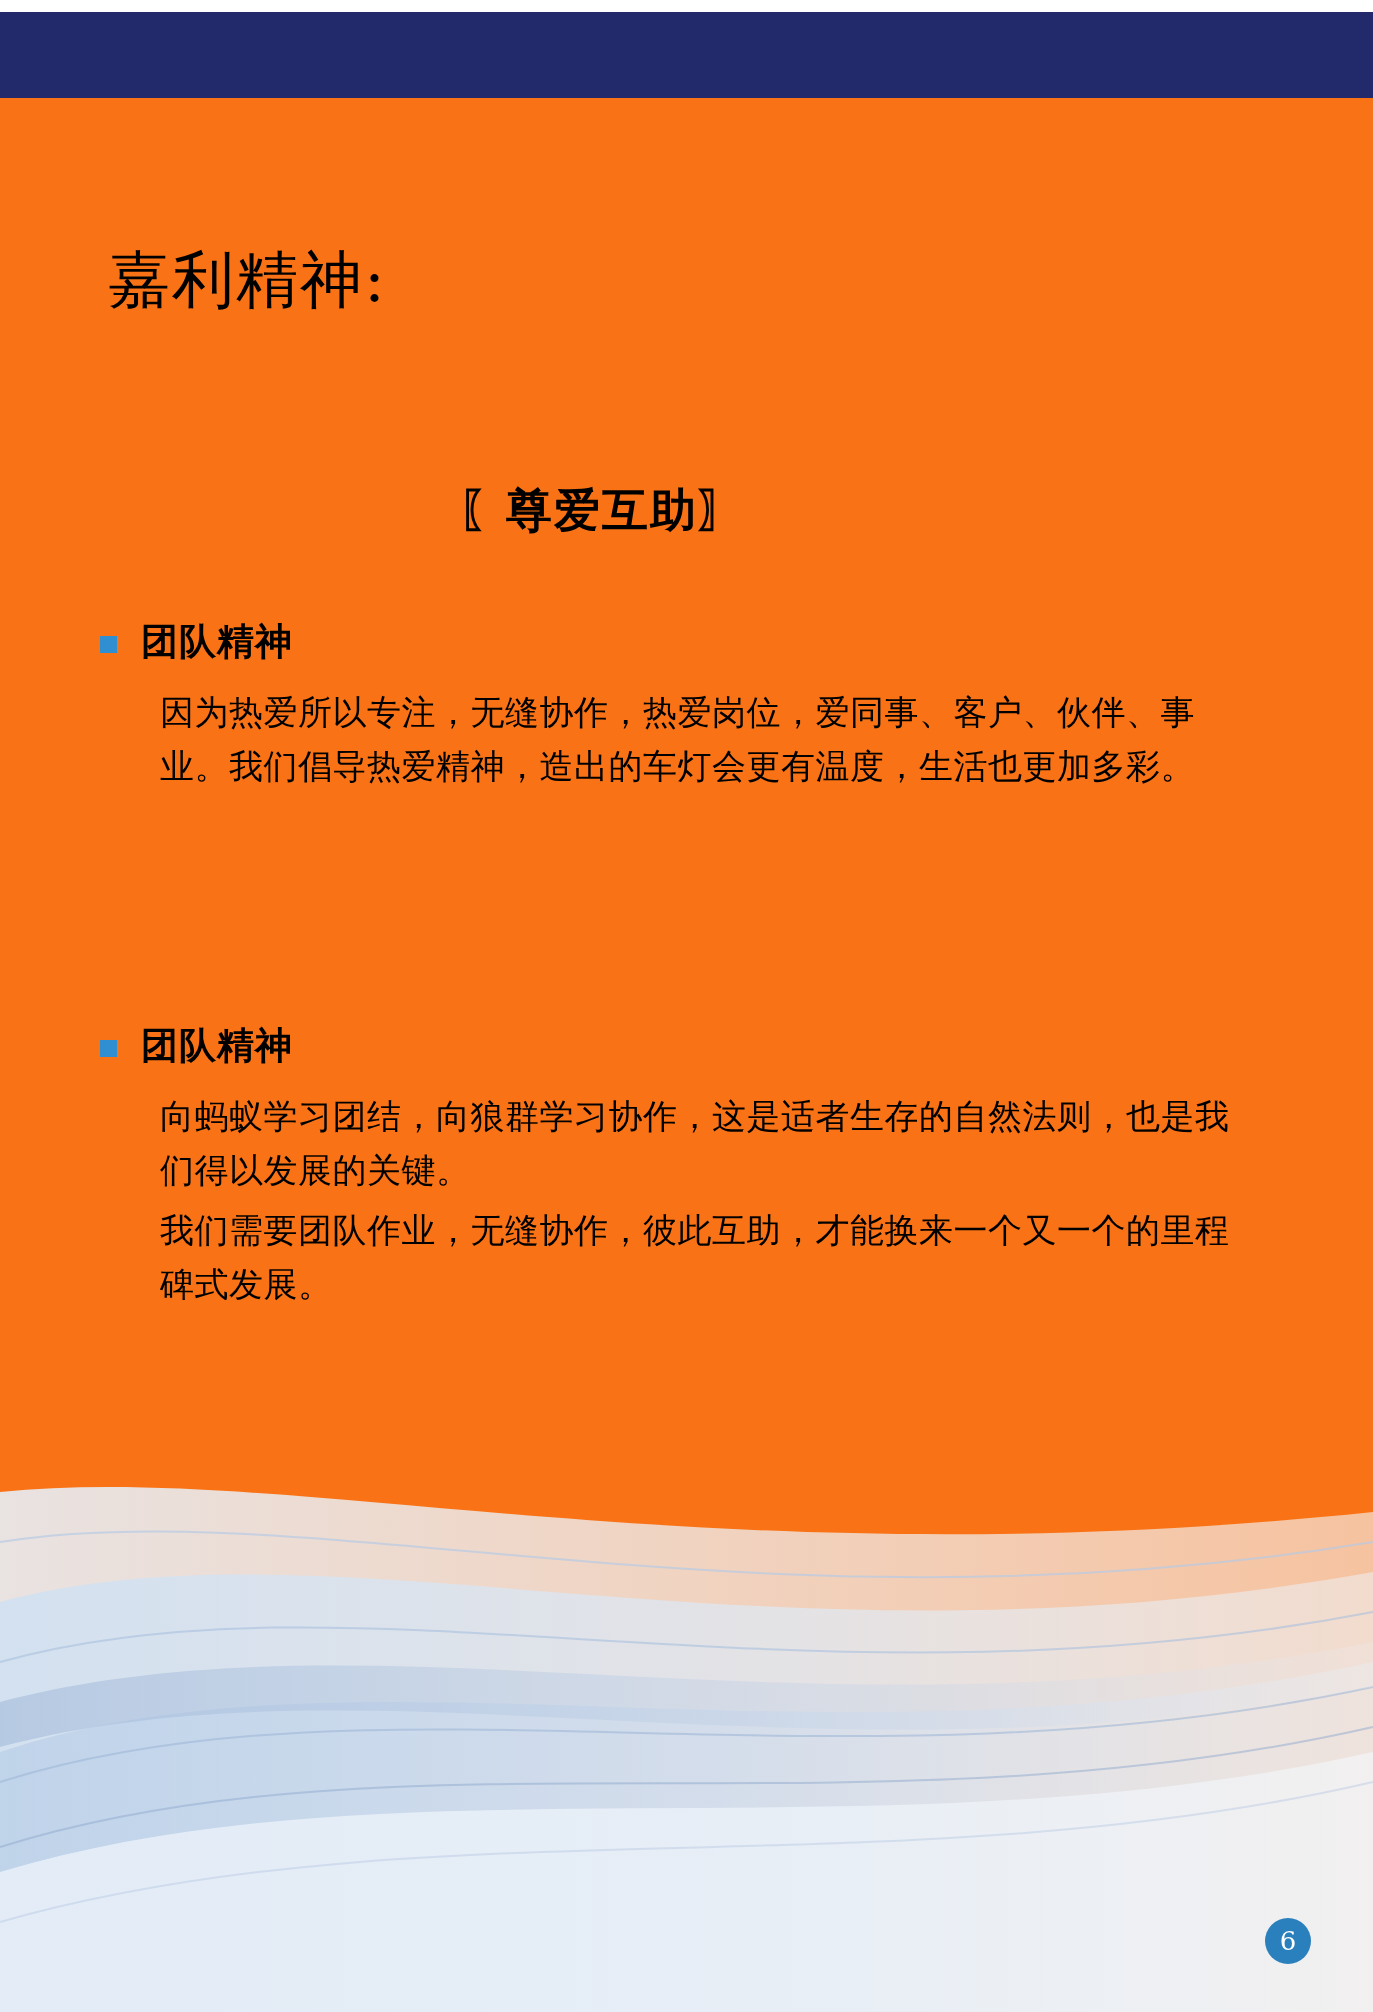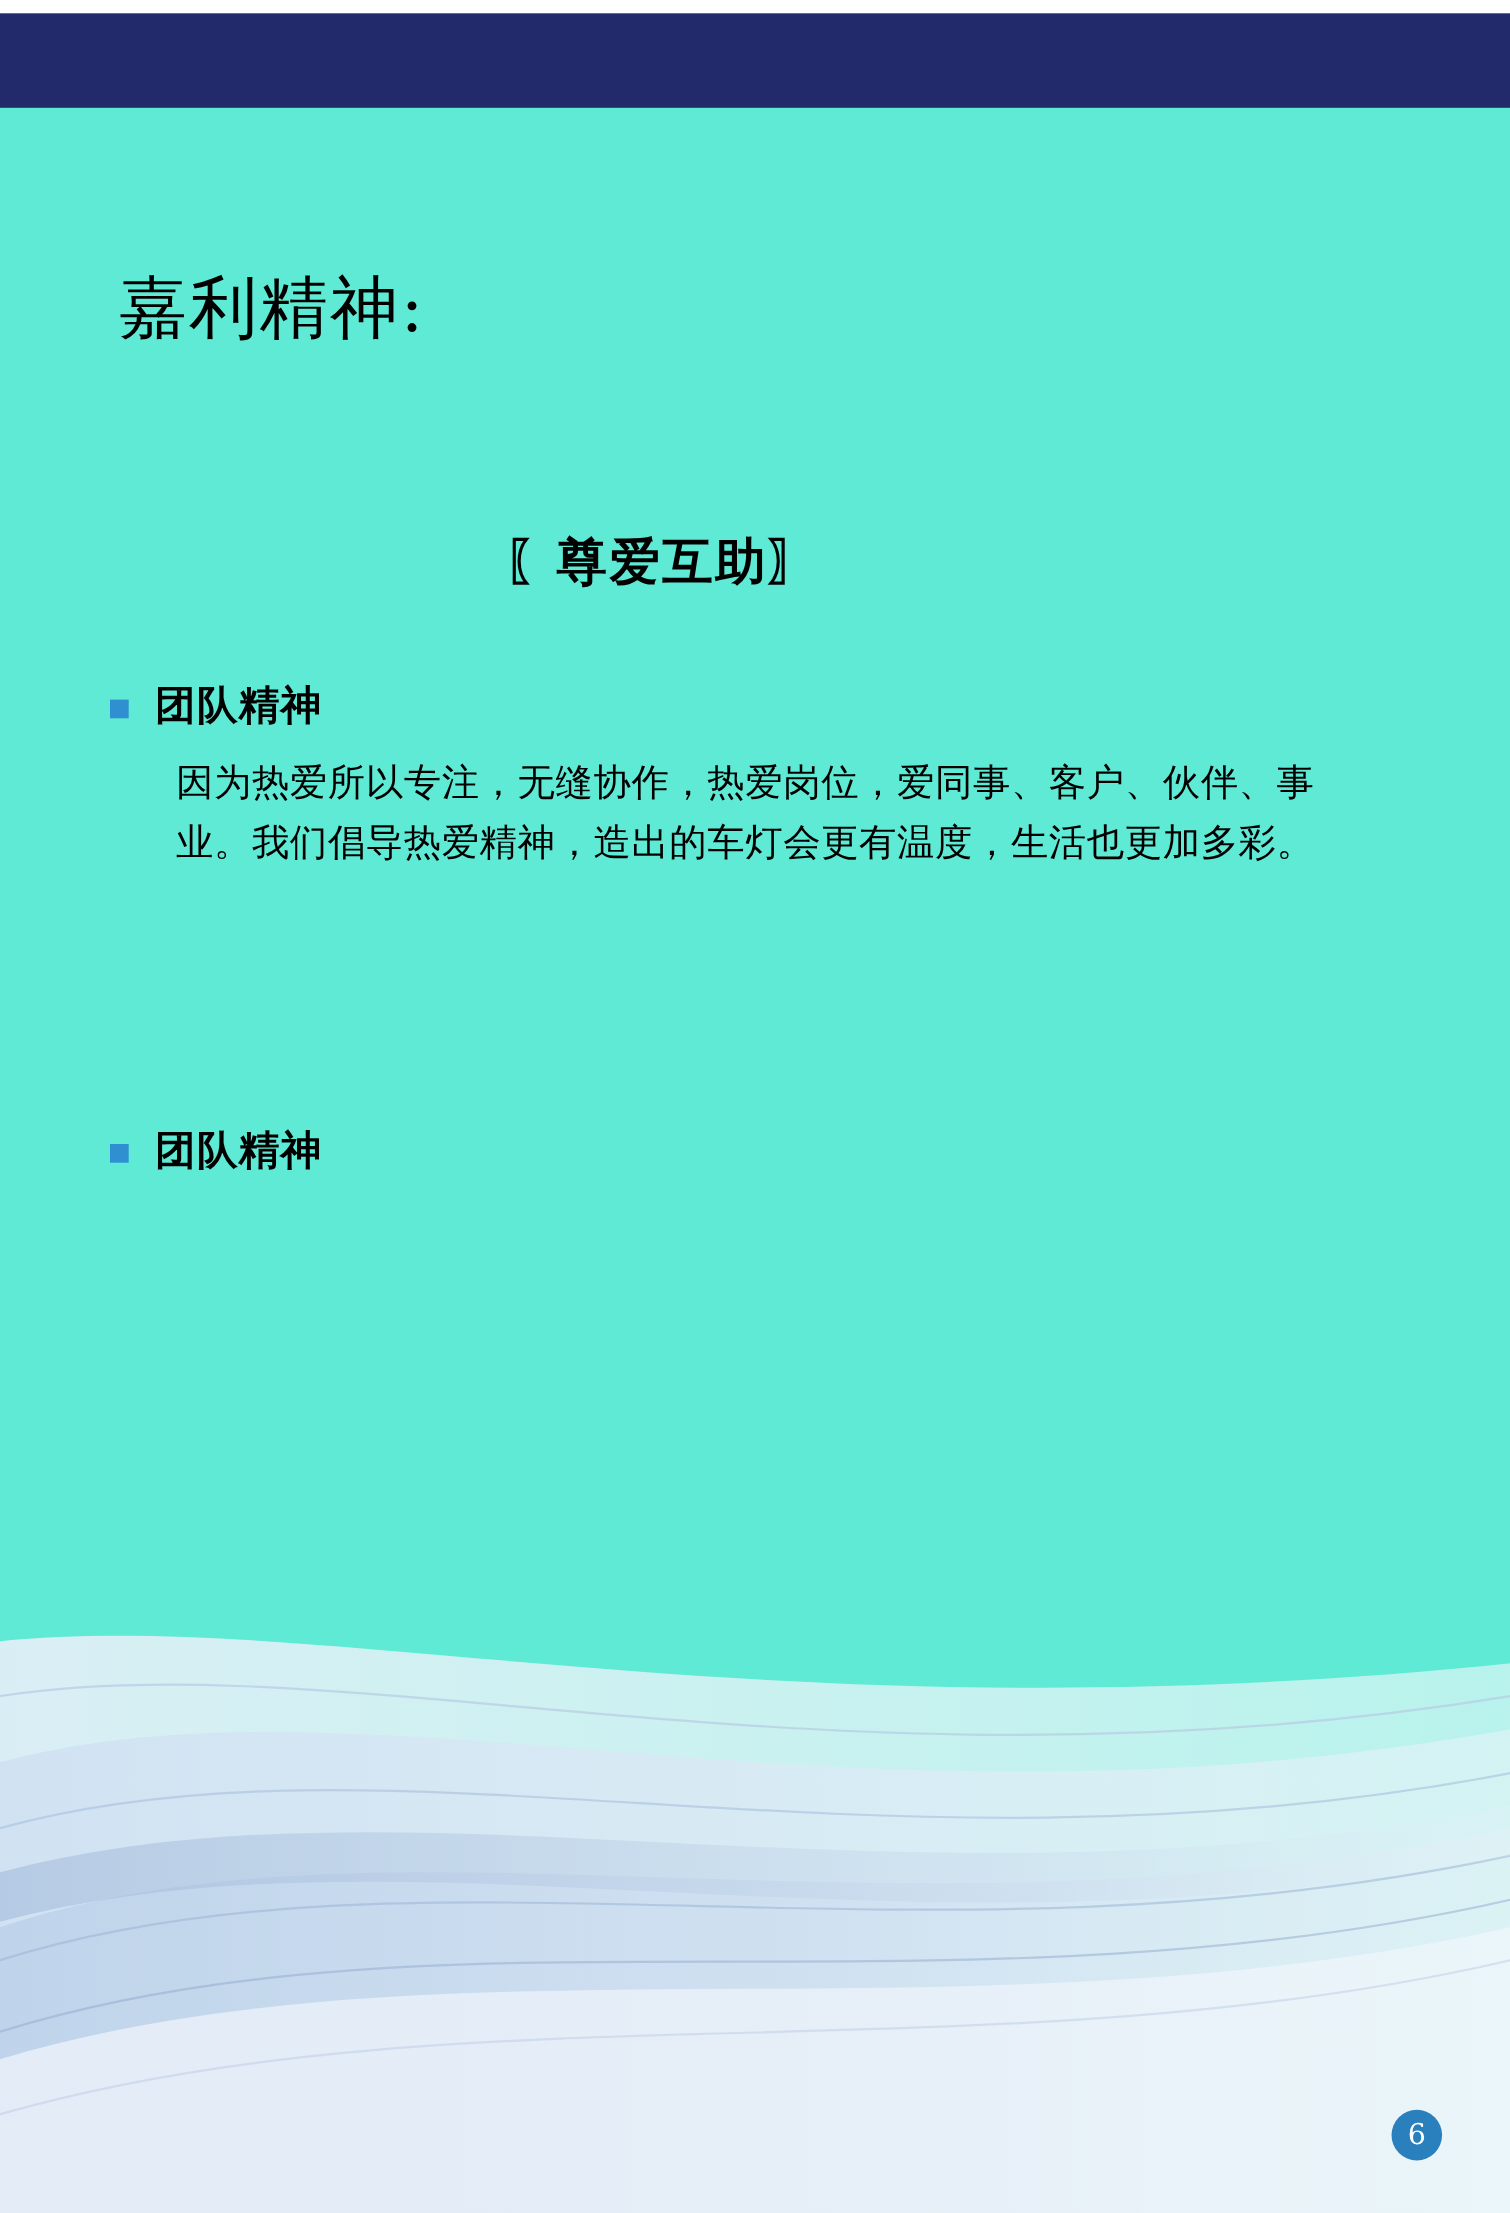--- a/index.html
+++ b/index.html
@@ -7,21 +7,21 @@
     padding: 0;
     background: #ffffff;
   }
   body {
     font-family: "DejaVu Sans", "Liberation Sans", sans-serif;
   }
   .page {
     position: relative;
     width: 1373px;
     height: 2012px;
-    background: #5eead4;
+    background: #f97316;
     overflow: hidden;
     box-sizing: border-box;
   }
   
   .top-band {
     position: absolute;
     left: 0;
     top: 12px;
     width: 1373px;
     height: 86px;
@@ -148,20 +148,24 @@
     <div class="body-text">
       <p>因为热爱所以专注，无缝协作，热爱岗位，爱同事、客户、伙伴、事业。我们倡导热爱精神，造出的车灯会更有温度，生活也更加多彩。</p>
     </div>
   </div>
 
   <div class="section section-2">
     <div class="bullet-row">
       <span class="bullet-square"></span>
       <span class="bullet-heading">团队精神</span>
     </div>
+    <div class="body-text">
+      <p>向蚂蚁学习团结，向狼群学习协作，这是适者生存的自然法则，也是我们得以发展的关键。</p>
+      <p>我们需要团队作业，无缝协作，彼此互助，才能换来一个又一个的里程碑式发展。</p>
+    </div>
   </div>
 
   <div class="footer-art">
     <svg width="1373" height="560" viewBox="0 0 1373 560" preserveAspectRatio="none">
       <defs>
         <linearGradient id="g1" x1="0" y1="0" x2="1" y2="0">
           <stop offset="0%" stop-color="#cfe0f2" stop-opacity="0.85"></stop>
           <stop offset="60%" stop-color="#dfeaf6" stop-opacity="0.7"></stop>
           <stop offset="100%" stop-color="#eef4fa" stop-opacity="0.5"></stop>
         </linearGradient>

